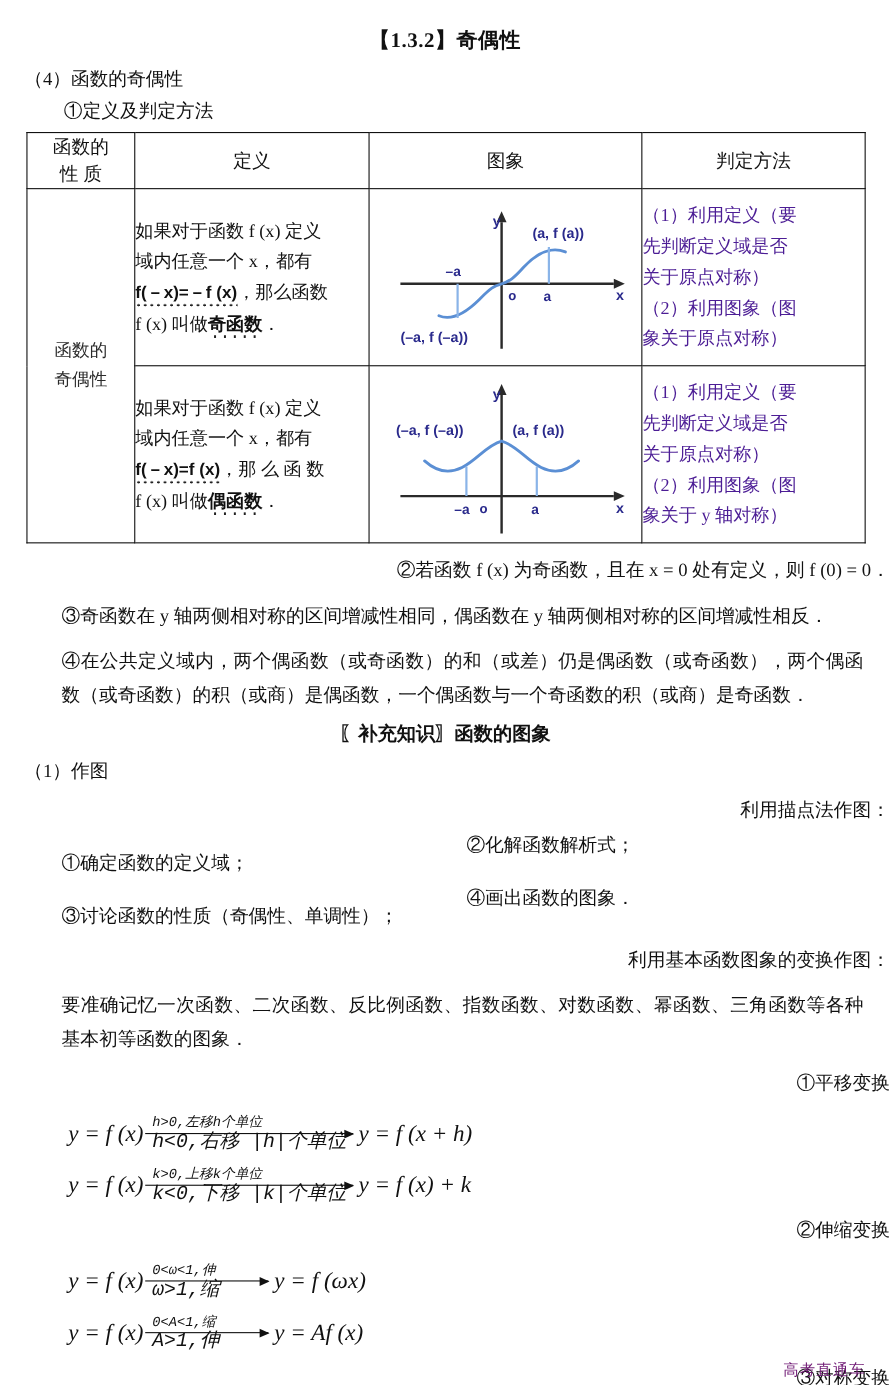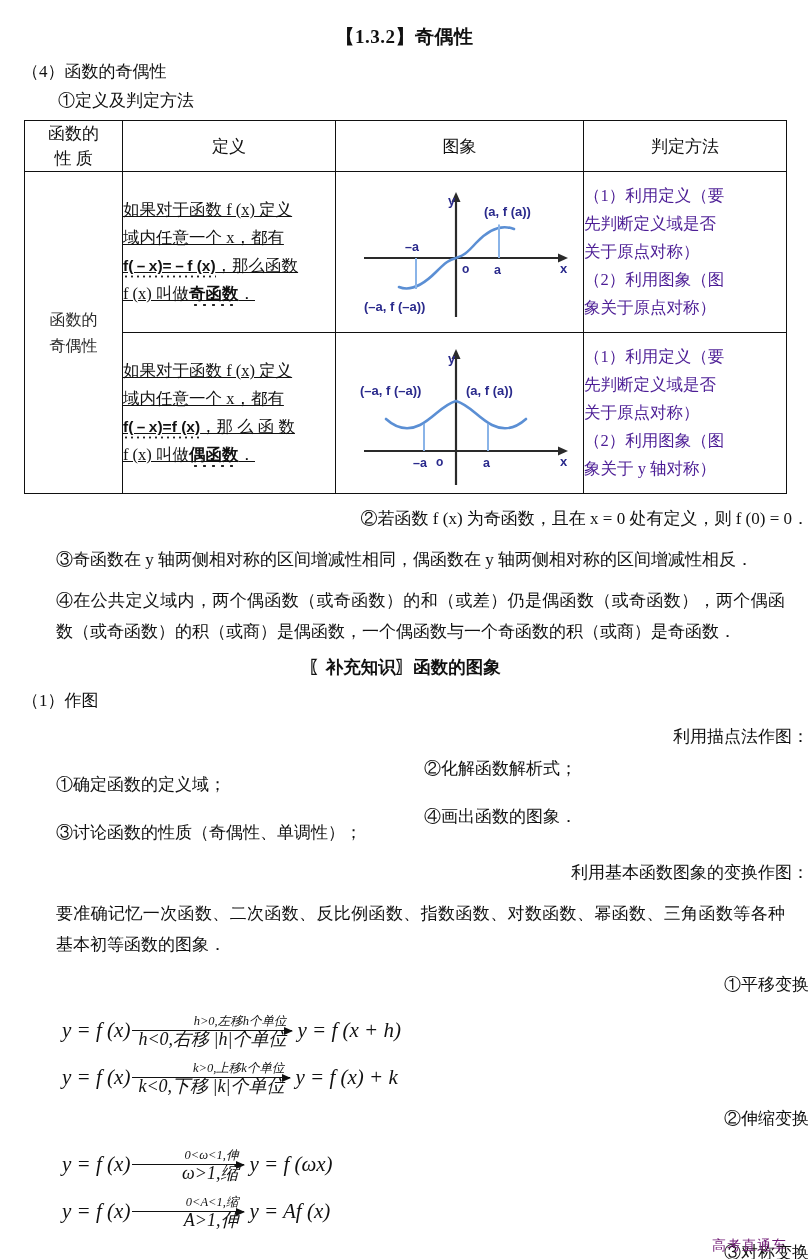--- a/index.html
+++ b/index.html
@@ -56,21 +56,21 @@
   }
   .defcell{
     font-size:16.5px;
     line-height:28px;
     padding:8px 9px 10px 9px;
     text-align:justify;
     text-align-last:left;
     vertical-align:top;
     height:158px;
   }
-  .defcell .ln{display:block;white-space:nowrap;text-decoration:underline;}
+  .defcell .ln{display:block;white-space:nowrap;}
   .just{display:flex;justify-content:space-between;}
   b.fm{font-family:"Liberation Sans","DejaVu Sans",sans-serif;font-weight:bold;font-size:15.5px;}
   .dotul{
     border-bottom:none;
     background-image:radial-gradient(circle, #222 1px, transparent 1.2px);
     background-size:6px 3px;
     background-repeat:repeat-x;
     background-position:0 100%;
     padding-bottom:4px;
   }
@@ -104,22 +104,22 @@
   
   .fml{
     display:flex;align-items:center;
     margin:14px 16px 0 62px;
     font-size:21px;
     font-family:"Liberation Serif","DejaVu Serif",serif;
   }
   .fml .lhs,.fml .rhs{font-style:italic;white-space:nowrap;}
   .fml .rhs{margin-left:4px;}
   .arrow{
-    display:inline-flex;flex-direction:column;align-items:flex-end;
-    margin:0 1px 0 2px;position:relative;min-width:150px;
+    display:inline-flex;flex-direction:column;align-items:flex-start;
+    margin:0 1px 0 2px;position:relative;min-width:150px;font-family:Liberation Mono, monospace;
   }
   .arrow .top{
     font-size:12.5px;line-height:15px;white-space:nowrap;padding:0 6px 1px 6px;
   }
   .arrow .bot{
     font-size:18px;line-height:15px;white-space:nowrap;padding:1px 6px 0 6px;
   }
   .arrow .bar{
     position:relative;width:100%;height:1px;background:#111;
   }

